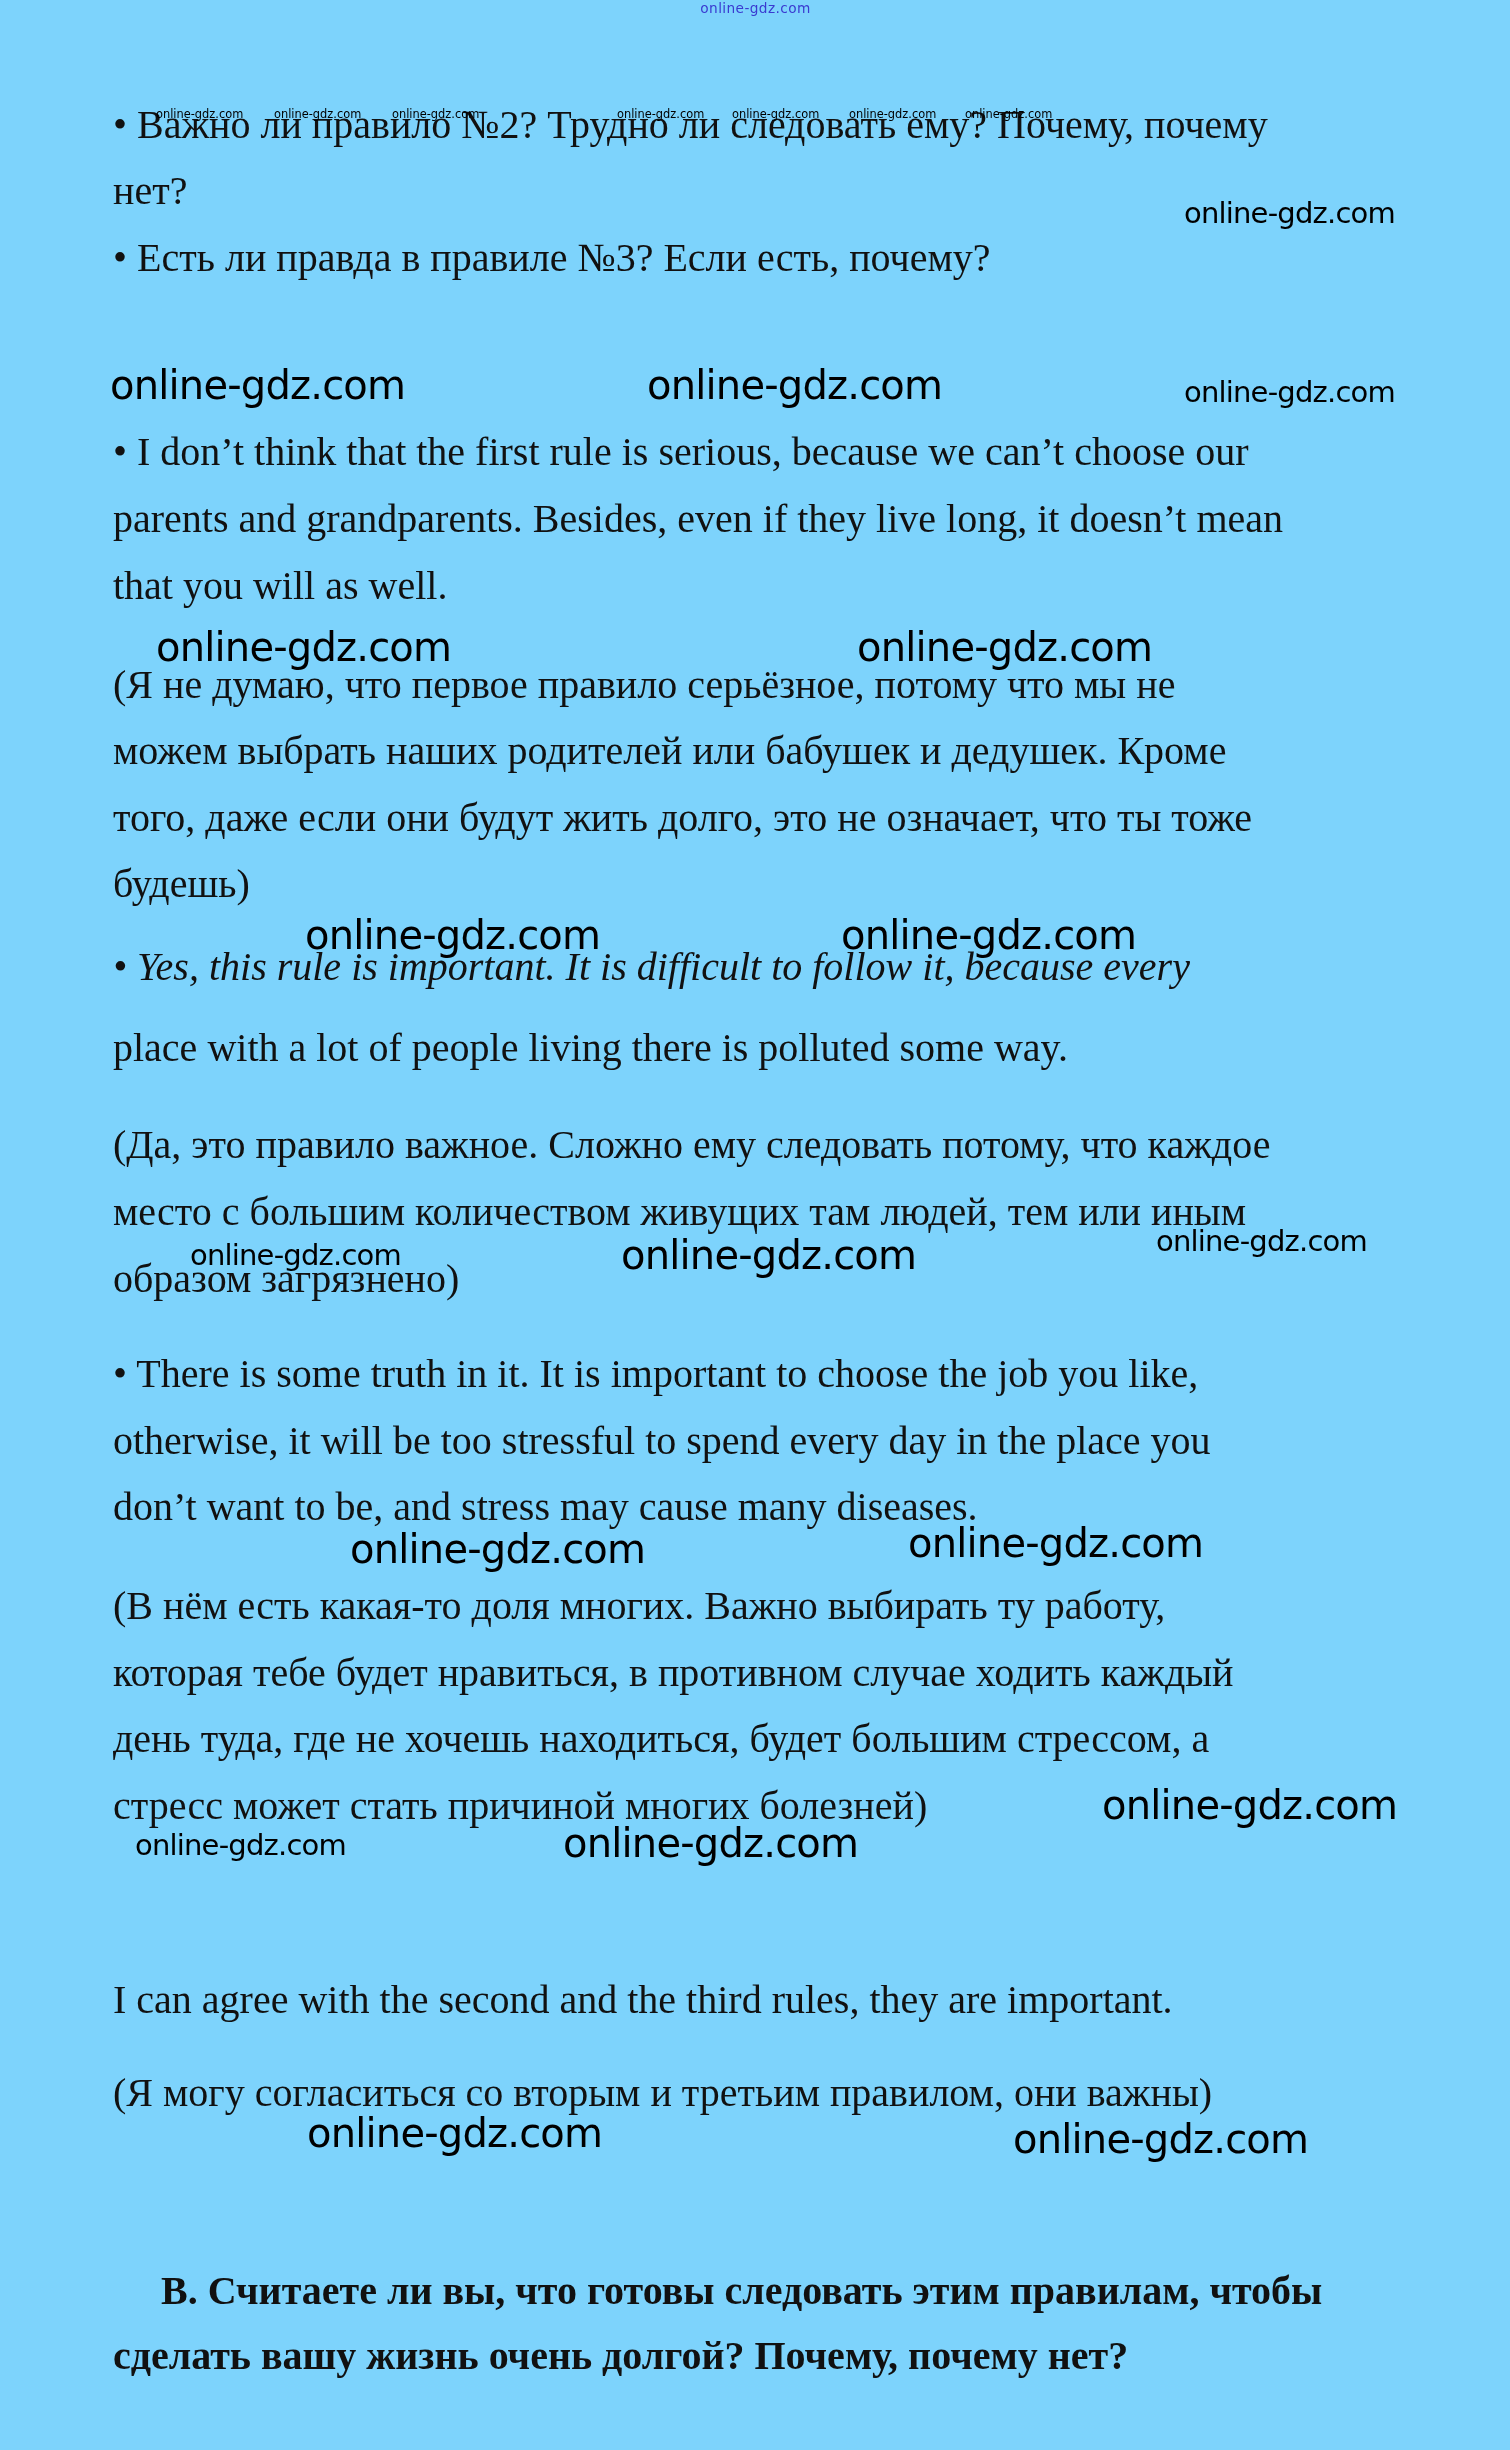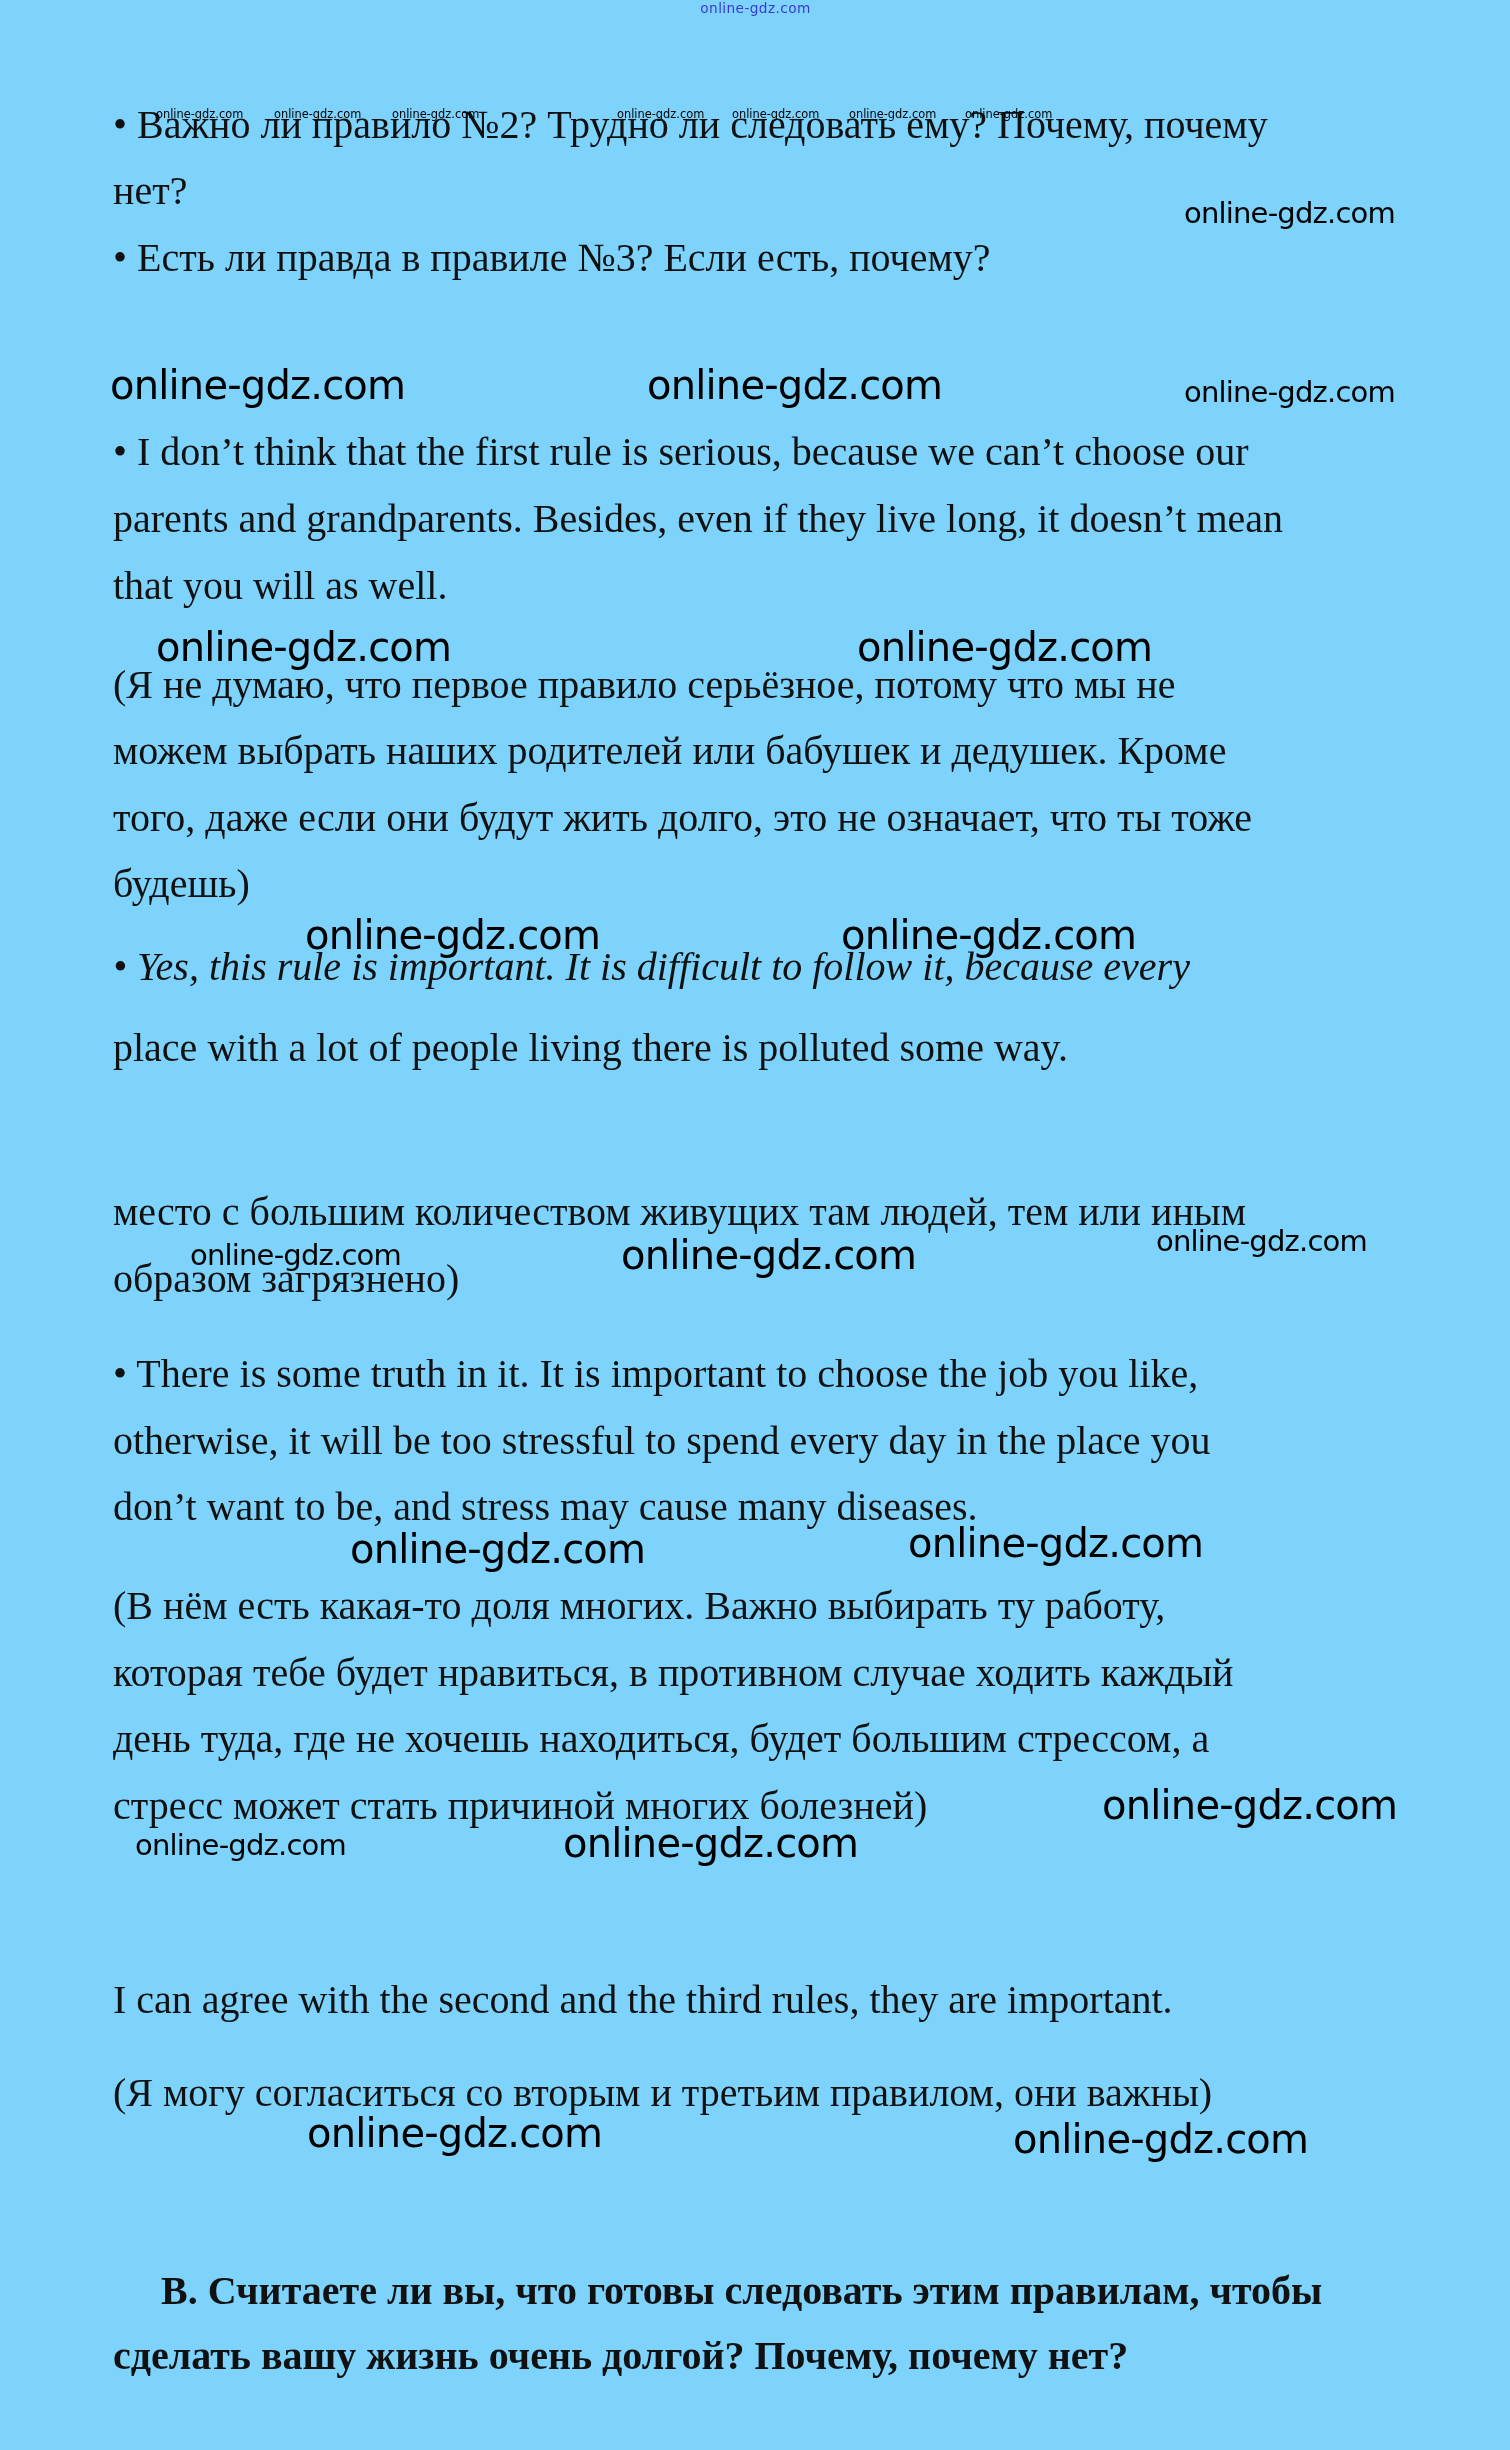--- a/index.html
+++ b/index.html
@@ -60,20 +60,21 @@
   <div class="ln" style="top:798px;">того, даже если они будут жить долго, это не означает, что ты тоже</div>
   <div class="ln" style="top:731px;">можем выбрать наших родителей или бабушек и дедушек. Кроме</div>
   <div class="ln" style="top:864px;">будешь)</div>
 
   <div class="wm lg" style="left:305px;top:915px;">online-gdz.com</div>
   <div class="wm lg" style="left:841px;top:915px;">online-gdz.com</div>
 
   <div class="ln" style="top:947px;font-style:italic;">• Yes, this rule is important. It is difficult to follow it, because every</div>
   <div class="ln" style="top:1028px;">place with a lot of people living there is polluted some way.</div>
 
+  <div class="ln" style="top:1125px;">(Да, это правило важное. Сложно ему следовать потому, что каждое</div>
   <div class="ln" style="top:1192px;">место с большим количеством живущих там людей, тем или иным</div>
   <div class="ln" style="top:1259px;">образом загрязнено)</div>
 
   <div class="wm md" style="left:190px;top:1241px;">online-gdz.com</div>
   <div class="wm lg" style="left:621px;top:1235px;">online-gdz.com</div>
   <div class="wm md" style="left:1156px;top:1227px;">online-gdz.com</div>
 
   <div class="ln" style="top:1354px;">• There is some truth in it. It is important to choose the job you like,</div>
   <div class="ln" style="top:1421px;">otherwise, it will be too stressful to spend every day in the place you</div>
   <div class="ln" style="top:1487px;">don’t want to be, and stress may cause many diseases.</div>

